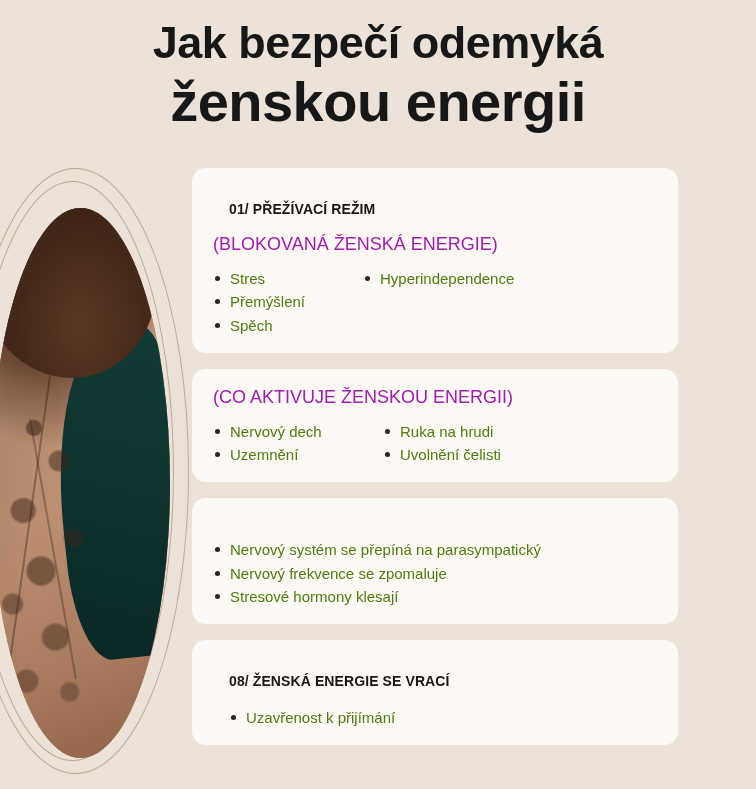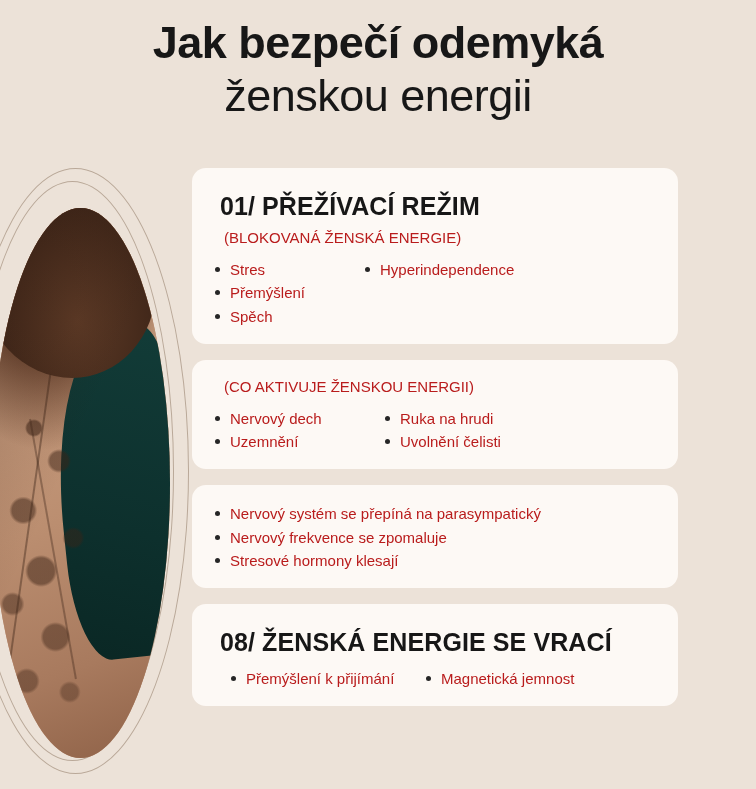--- a/index.html
+++ b/index.html
@@ -29,21 +29,21 @@
     width: 756px;
     text-align: center;
   }
   .title-line {
     color: #171717;
     font-weight: bold;
     letter-spacing: -0.5px;
     line-height: 1.18;
   }
   .title-line-1 { font-size: 45px; }
-  .title-line-2 { font-size: 45px; font-weight: normal; }
+  .title-line-2 { font-size: 56px; font-weight: bold; }
 
   
   .oval-outer {
     position: absolute;
     left: -38px;
     top: 168px;
     width: 225px;
     height: 604px;
     border: 1px solid #b9a898;
     border-radius: 50% / 50%;
@@ -136,63 +136,63 @@
     width: 486px;
   }
   .card {
     background: #fdf9f5;
     border-radius: 14px;
     padding: 16px 20px 16px 20px;
     margin-bottom: 16px;
     box-sizing: border-box;
   }
   .card-heading {
-    font-size: 25px;
+    font-size: 14px;
     font-weight: bold;
     color: #171717;
     letter-spacing: 0.1px;
-    margin: 8px;
+    margin: 17px;
   }
   .card-sub {
-    font-size: 15px;
-    color: #b91c1c;
-    margin: 2px 0 0 12px;
+    font-size: 18px;
+    color: #a21caf;
+    margin: 2px 0 0 1px;
   }
   .bullets {
     display: flex;
     margin-top: 12px;
   }
   .bullets.single-col { display: block; }
   .bcol {
     flex: 1 1 50%;
   }
   .bcol.narrow-left { flex: 0 0 165px; }
   ul.blist {
     list-style: none;
     margin: 0;
     padding: 0;
   }
   ul.blist li {
     position: relative;
     padding-left: 18px;
     font-size: 15px;
-    color: #b91c1c;
+    color: #4d7c0f;
     line-height: 1.55;
   }
   ul.blist li::before {
     content: "";
     position: absolute;
     left: 3px;
     top: 9px;
     width: 5px;
     height: 5px;
     border-radius: 50%;
     background: #262626;
   }
-  .card-3 .bullets { margin-top: 1px; }
+  .card-3 .bullets { margin-top: 24px; }
   .card-4 .bullets { margin-top: 10px; padding-left: 16px; }
   .card-1 .bcol.narrow-left { flex: 0 0 150px; }
   .card-2 .bcol.narrow-left { flex: 0 0 170px; }
   .card-4 .bcol.narrow-left { flex: 0 0 195px; }
 </style>
 </head>
 <body>
 
 <div id="page">
 
@@ -263,25 +263,24 @@
           </ul>
         </div>
       </div>
     </div>
 
     <div class="card card-4">
       <div class="card-heading">08/ ŽENSKÁ ENERGIE SE VRACÍ</div>
       <div class="bullets">
         <div class="bcol narrow-left">
           <ul class="blist">
-            <li>Přemýšlení k přijímání</li>
-          </ul>
-        </div>
-        <div class="bcol">
-          <ul class="blist">
-            <li>Magnetická jemnost</li>
+            <li>Uzavřenost k přijímání</li>
+          </ul>
+        </div>
+        <div class="bcol">
+          <ul class="blist">
           </ul>
         </div>
       </div>
     </div>
 
   </div>
 </div>
 
 </body></html>

